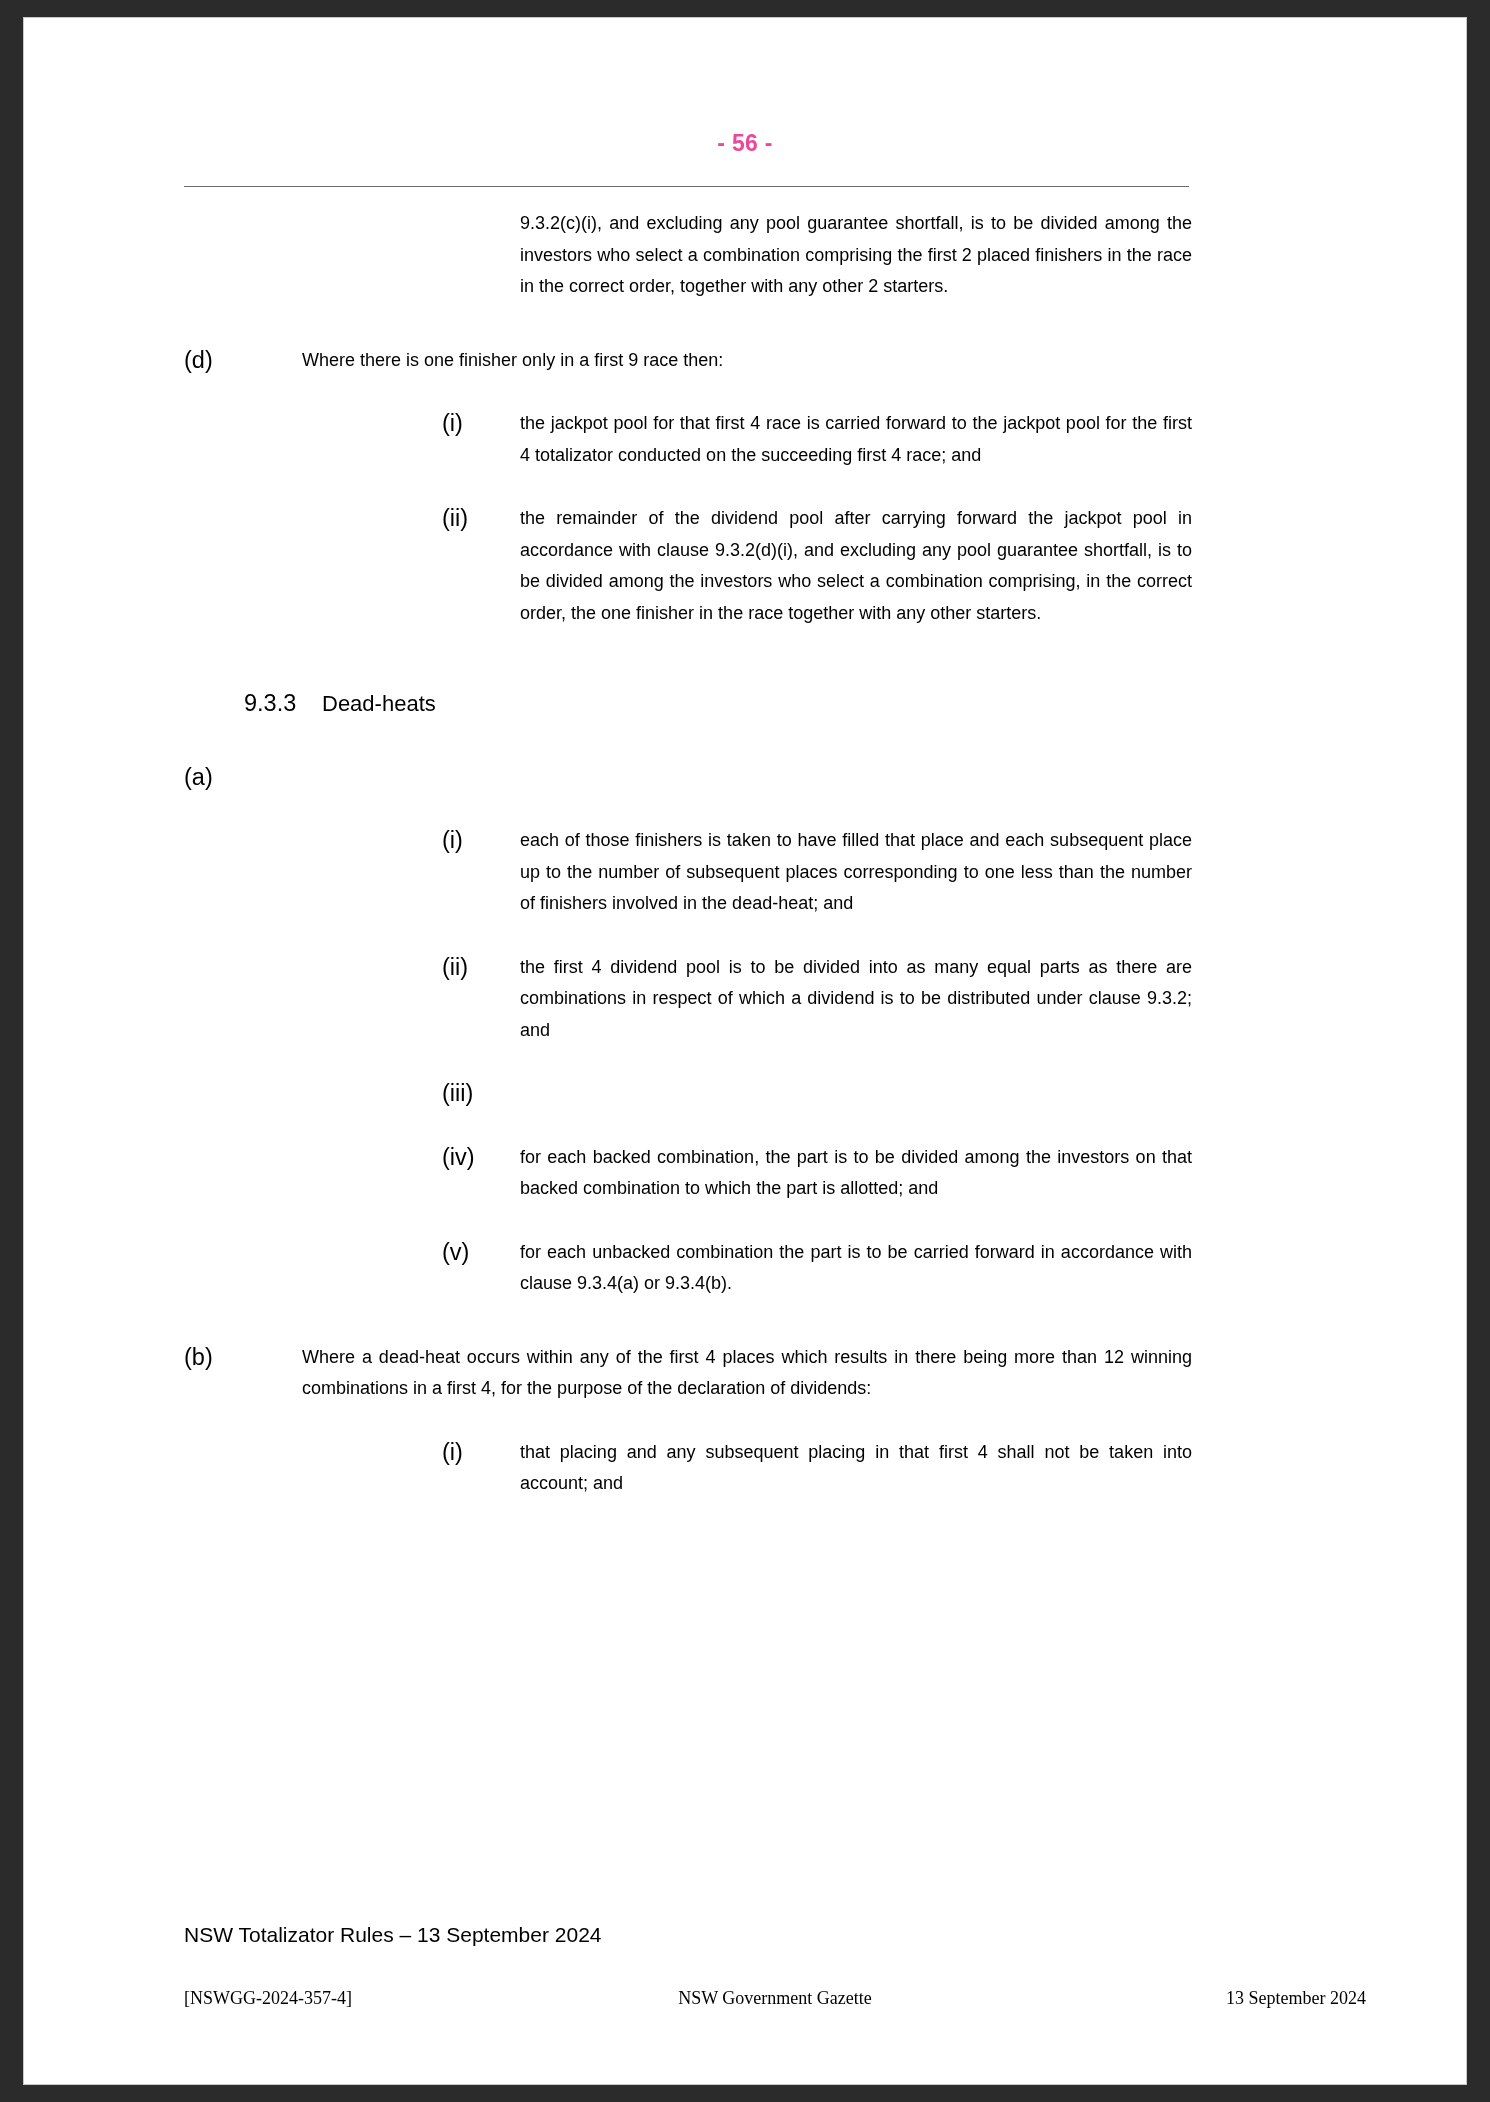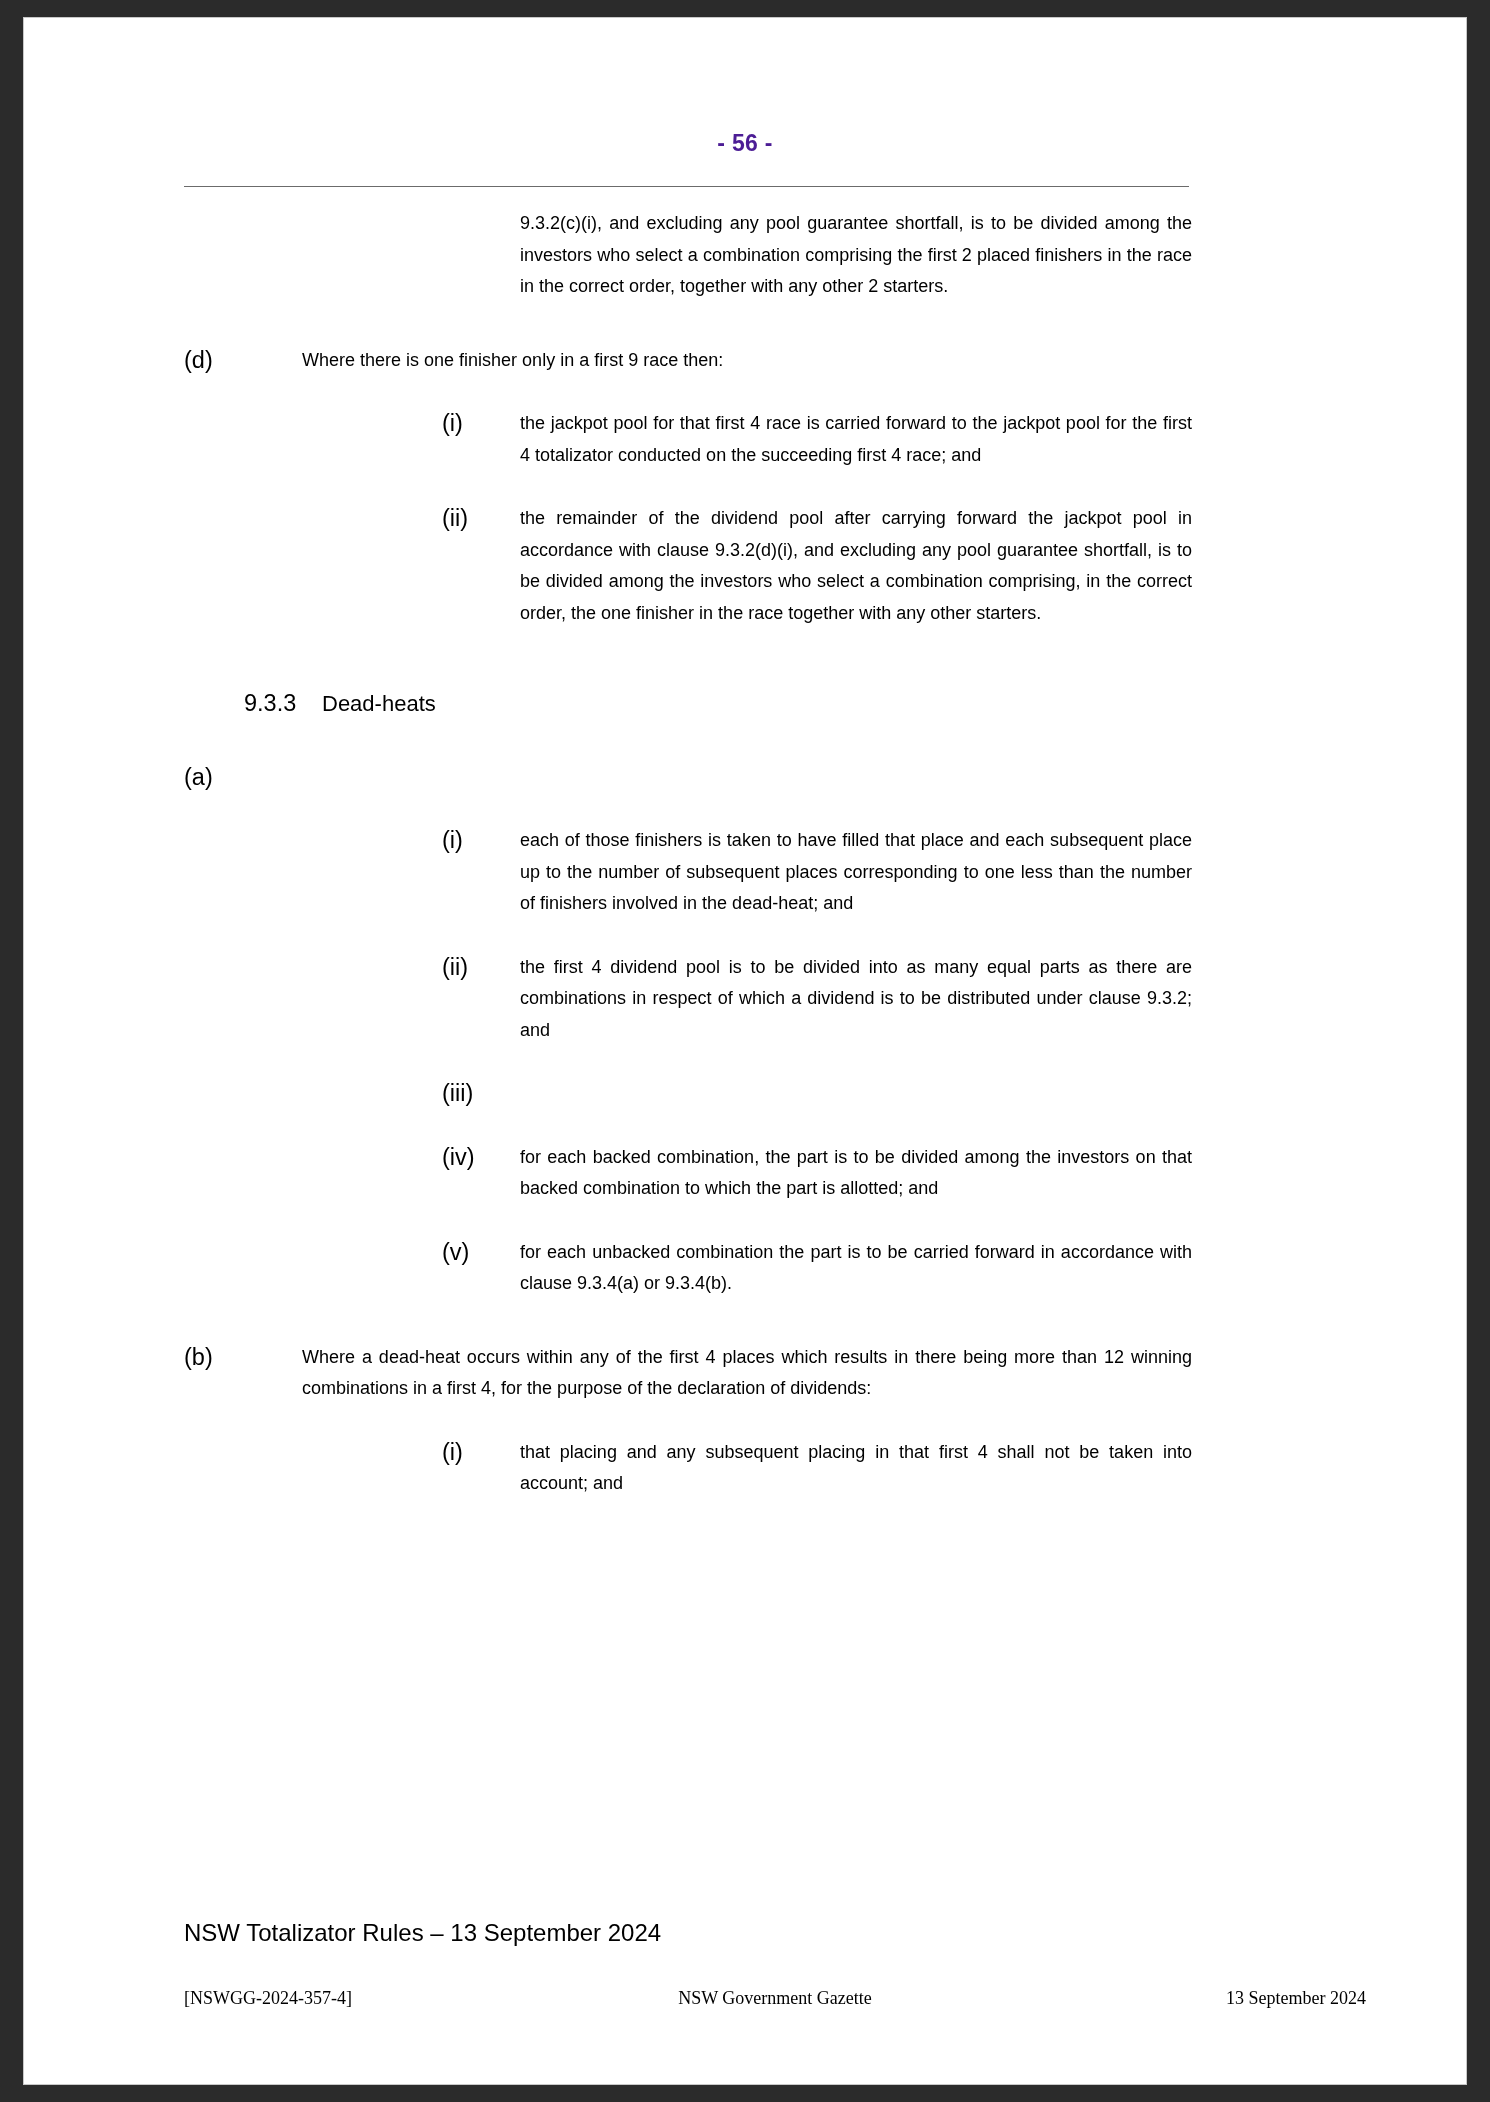--- a/index.html
+++ b/index.html
@@ -31,21 +31,21 @@
 
   
   .page-number {
     position: absolute;
     top: 112px;
     left: 0;
     width: 100%;
     text-align: center;
     font-size: 23px;
     font-weight: bold;
-    color: #4c1d95;
+    color: #ec4899;
     letter-spacing: 0.3px;
   }
   .header-rule {
     position: absolute;
     top: 168px;
     left: 160px;
     width: 1005px;
     height: 0;
     border-top: 1.4px solid #6b6b6b;
   }
@@ -111,21 +111,21 @@
     font-size: 22px;
     line-height: 31.5px;
     font-weight: normal;
   }
 
   
   .footer-rules {
     position: absolute;
     left: 160px;
     bottom: 137px;
-    font-size: 24px;
+    font-size: 21px;
     color: #000;
     white-space: nowrap;
   }
   .gazette-bar {
     position: absolute;
     left: 160px;
     right: 100px;
     bottom: 70px;
     height: 26px;
     font-family: "Liberation Serif", serif;

